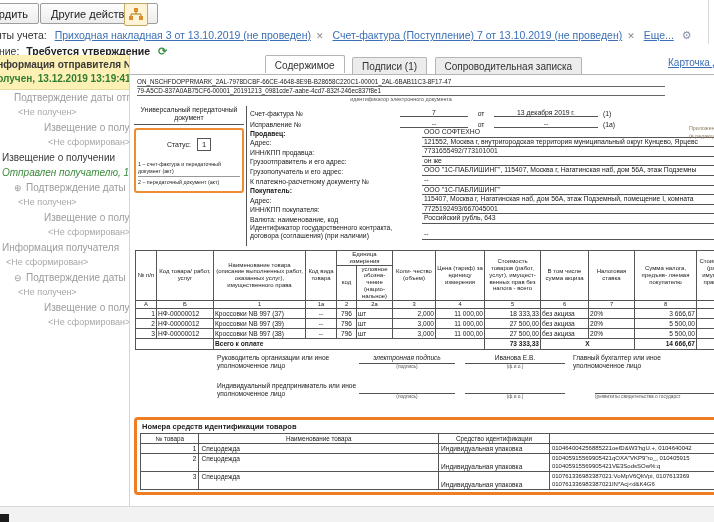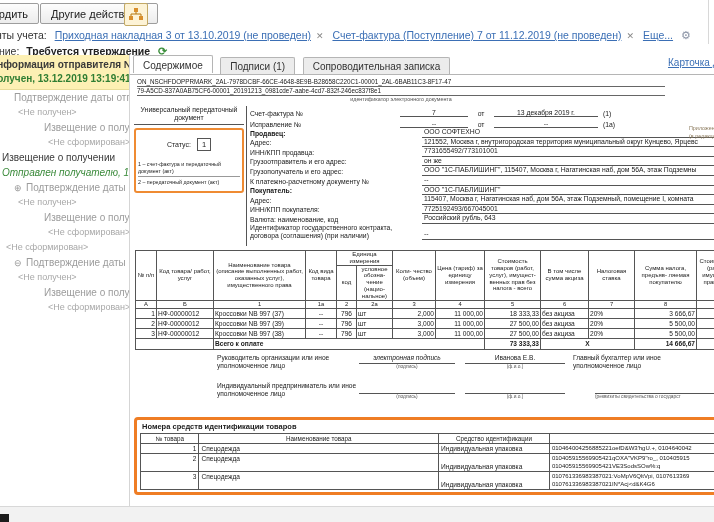--- a/index.html
+++ b/index.html
@@ -28,21 +28,21 @@
   .sb-header{background:#fdf0b4;padding:4px 2px 5px 4px;border-bottom:1px solid #e8dc9a;}
   .sb-title{font-weight:bold;color:#3a3a3a;font-size:10px;white-space:nowrap;margin-left:-14px;}
   .sb-sub{color:#2f7d32;font-weight:bold;font-size:10px;white-space:nowrap;margin-left:-14px;margin-top:3px;}
   .sb-item{font-size:10px;height:15px;line-height:15px;white-space:nowrap;overflow:hidden;
            color:#9c9c9c;cursor:pointer;}
   .sb-item.sub{font-size:9px;color:#a8a8a8;}
   .sb-item.normal{color:#3a3a3a;}
   .sb-item.green{color:#3a8a3a;font-style:italic;}
   .tree-ico{display:inline-block;width:12px;color:#999;font-size:9px;}
   
-  .tabs{position:absolute;left:130px;top:55px;right:0;height:19px;border-bottom:1px solid #b5b5b5;}
+  .tabs{position:absolute;left:130px;top:55px;right:0;height:19px;border-bottom:1px solid #b5b5b5;text-align:center;}
   .tab{display:inline-block;margin-left:3px;padding:3px 9px 2px 9px;font-size:10px;color:#333;
        border:1px solid #b5b5b5;border-bottom:none;border-radius:2px 2px 0 0;background:#ececec;
        position:relative;top:1px;cursor:pointer;}
   .tab.active{background:#fff;padding-top:4px;top:0;}
   
   .doc{position:absolute;left:130px;top:75px;width:584px;height:431px;background:#fff;
        overflow:hidden;padding:3px 0 0 3px;color:#1a1a1a;}
   .eid{width:528px;margin-left:4px;}
   .eid-line{font-size:6.3px;line-height:8px;border-bottom:1px solid #666;white-space:nowrap;overflow:hidden;}
   .eid-cap{font-size:5.4px;color:#555;text-align:center;line-height:7px;}
@@ -110,21 +110,21 @@
       <rect x="0" y="8" width="4" height="4" fill="#d98e2b"></rect>
       <rect x="10" y="8" width="4" height="4" fill="#d98e2b"></rect>
       <path d="M7 4v2M2 8V6h10v2" stroke="#b4760f" stroke-width="1" fill="none"></path>
     </svg>
   </span>
   <div class="tr-frag"></div>
 
   <div class="docs-row">
     <span class="lbl">Документы учета:</span>
     <a class="link" style="margin-left:5px;">Приходная накладная 3 от 13.10.2019 (не проведен)</a><span class="xico">✕</span>
-    <a class="link">Счет-фактура (Поступление) 7 от 11.12.2019 (не проведен)</a><span class="xico">✕</span>
+    <a class="link">Счет-фактура (Поступление) 7 от 13.10.2019 (не проведен)</a><span class="xico">✕</span>
     <a class="link">Еще...</a>
     <span class="gear">⚙</span>
   </div>
 
   <div class="status-row">
     <span>Состояние:</span>
     <b style="margin-left:4px;">Требуется утверждение</b>
     <span class="refresh">⟳</span>
   </div>
 
@@ -139,20 +139,21 @@
         <div class="sb-item muted" style="padding-left: 14px;"><span>Подтверждение даты отправки</span></div>
         <div class="sb-item muted sub" style="padding-left: 18px;"><span>&lt;Не получен&gt;</span></div>
         <div class="sb-item muted" style="padding-left: 44px;"><span>Извещение о получении</span></div>
         <div class="sb-item muted sub" style="padding-left: 48px;"><span>&lt;Не сформирован&gt;</span></div>
         <div class="sb-item normal" style="padding-left: 2px;"><span>Извещение о получении</span></div>
         <div class="sb-item green" style="padding-left: 2px;"><span>Отправлен получателю, 13.12.2019 13:2...</span></div>
         <div class="sb-item muted" style="padding-left: 14px;"><span class="tree-ico">⊕</span><span>Подтверждение даты отправки</span></div>
         <div class="sb-item muted sub" style="padding-left: 18px;"><span>&lt;Не получен&gt;</span></div>
         <div class="sb-item muted" style="padding-left: 44px;"><span>Извещение о получении</span></div>
         <div class="sb-item muted sub" style="padding-left: 48px;"><span>&lt;Не сформирован&gt;</span></div>
+        <div class="sb-item muted" style="padding-left: 2px;"><span>Информация получателя</span></div>
         <div class="sb-item muted sub" style="padding-left: 6px;"><span>&lt;Не сформирован&gt;</span></div>
         <div class="sb-item muted" style="padding-left: 14px;"><span class="tree-ico">⊖</span><span>Подтверждение даты отправки</span></div>
         <div class="sb-item muted sub" style="padding-left: 18px;"><span>&lt;Не получен&gt;</span></div>
         <div class="sb-item muted" style="padding-left: 44px;"><span>Извещение о получении</span></div>
         <div class="sb-item muted sub" style="padding-left: 48px;"><span>&lt;Не сформирован&gt;</span></div>
       </div>
   </div>
 
   <div class="tabs">
     <span class="tab active">Содержимое</span>

